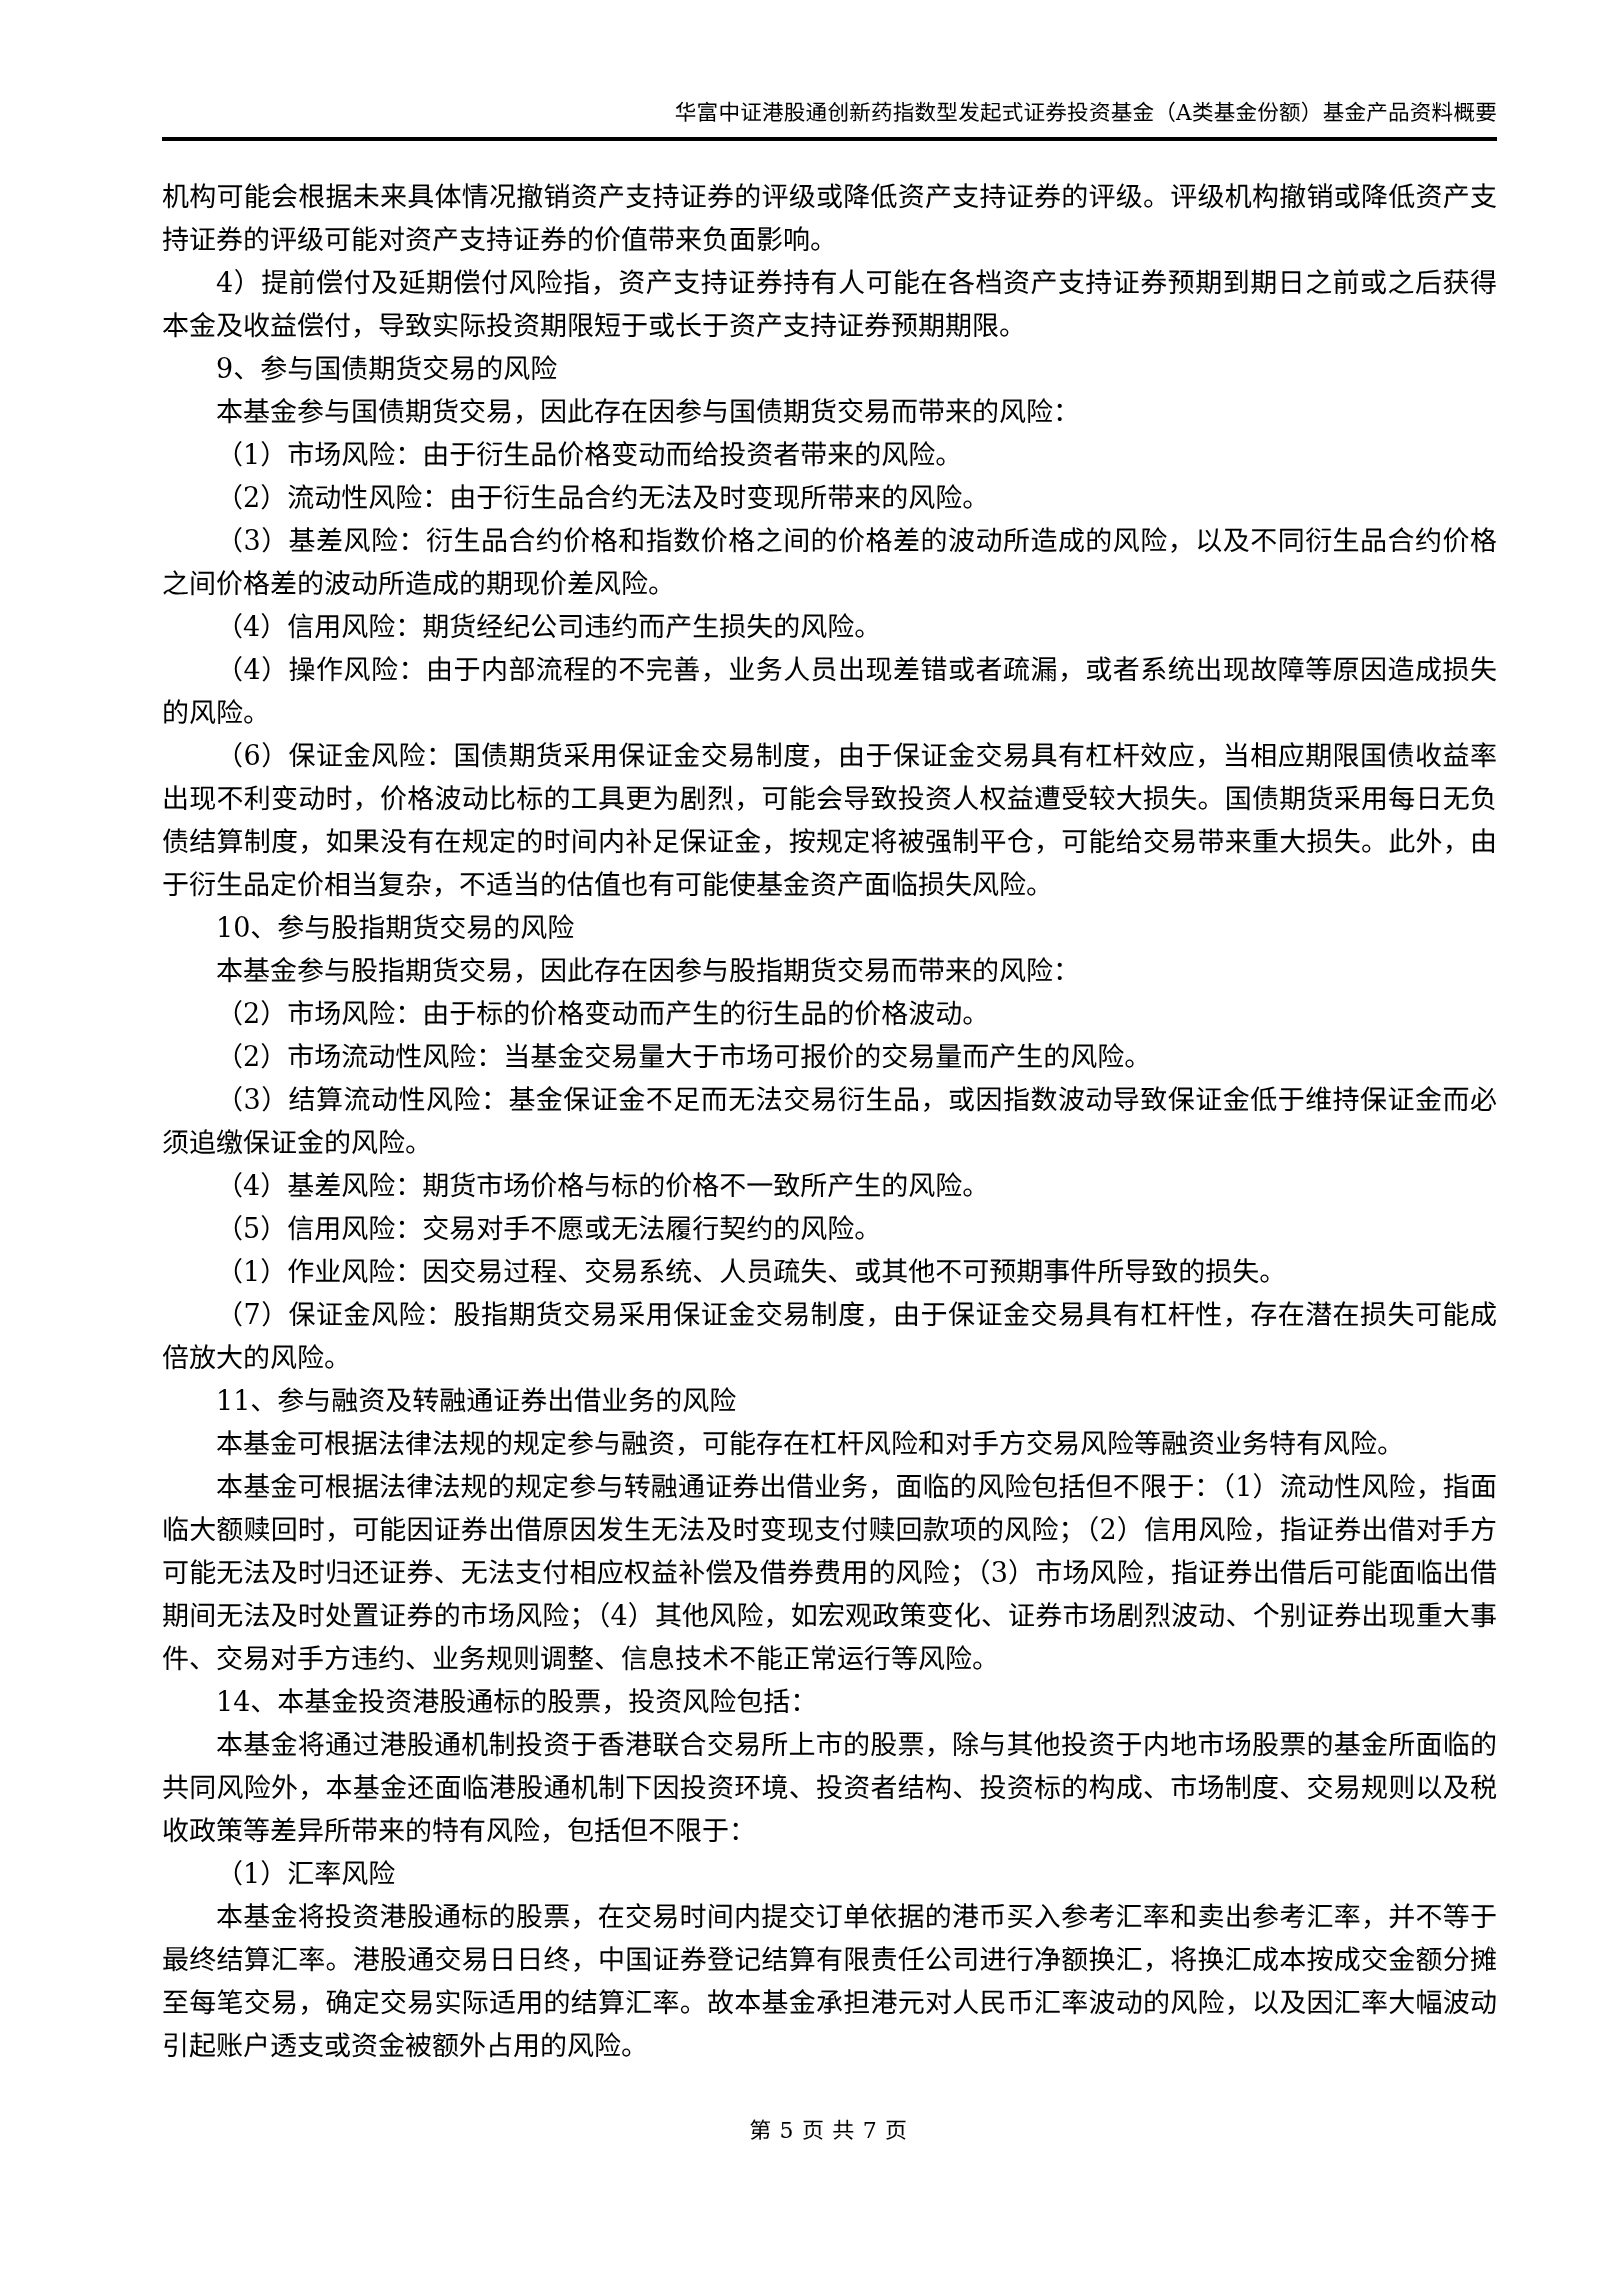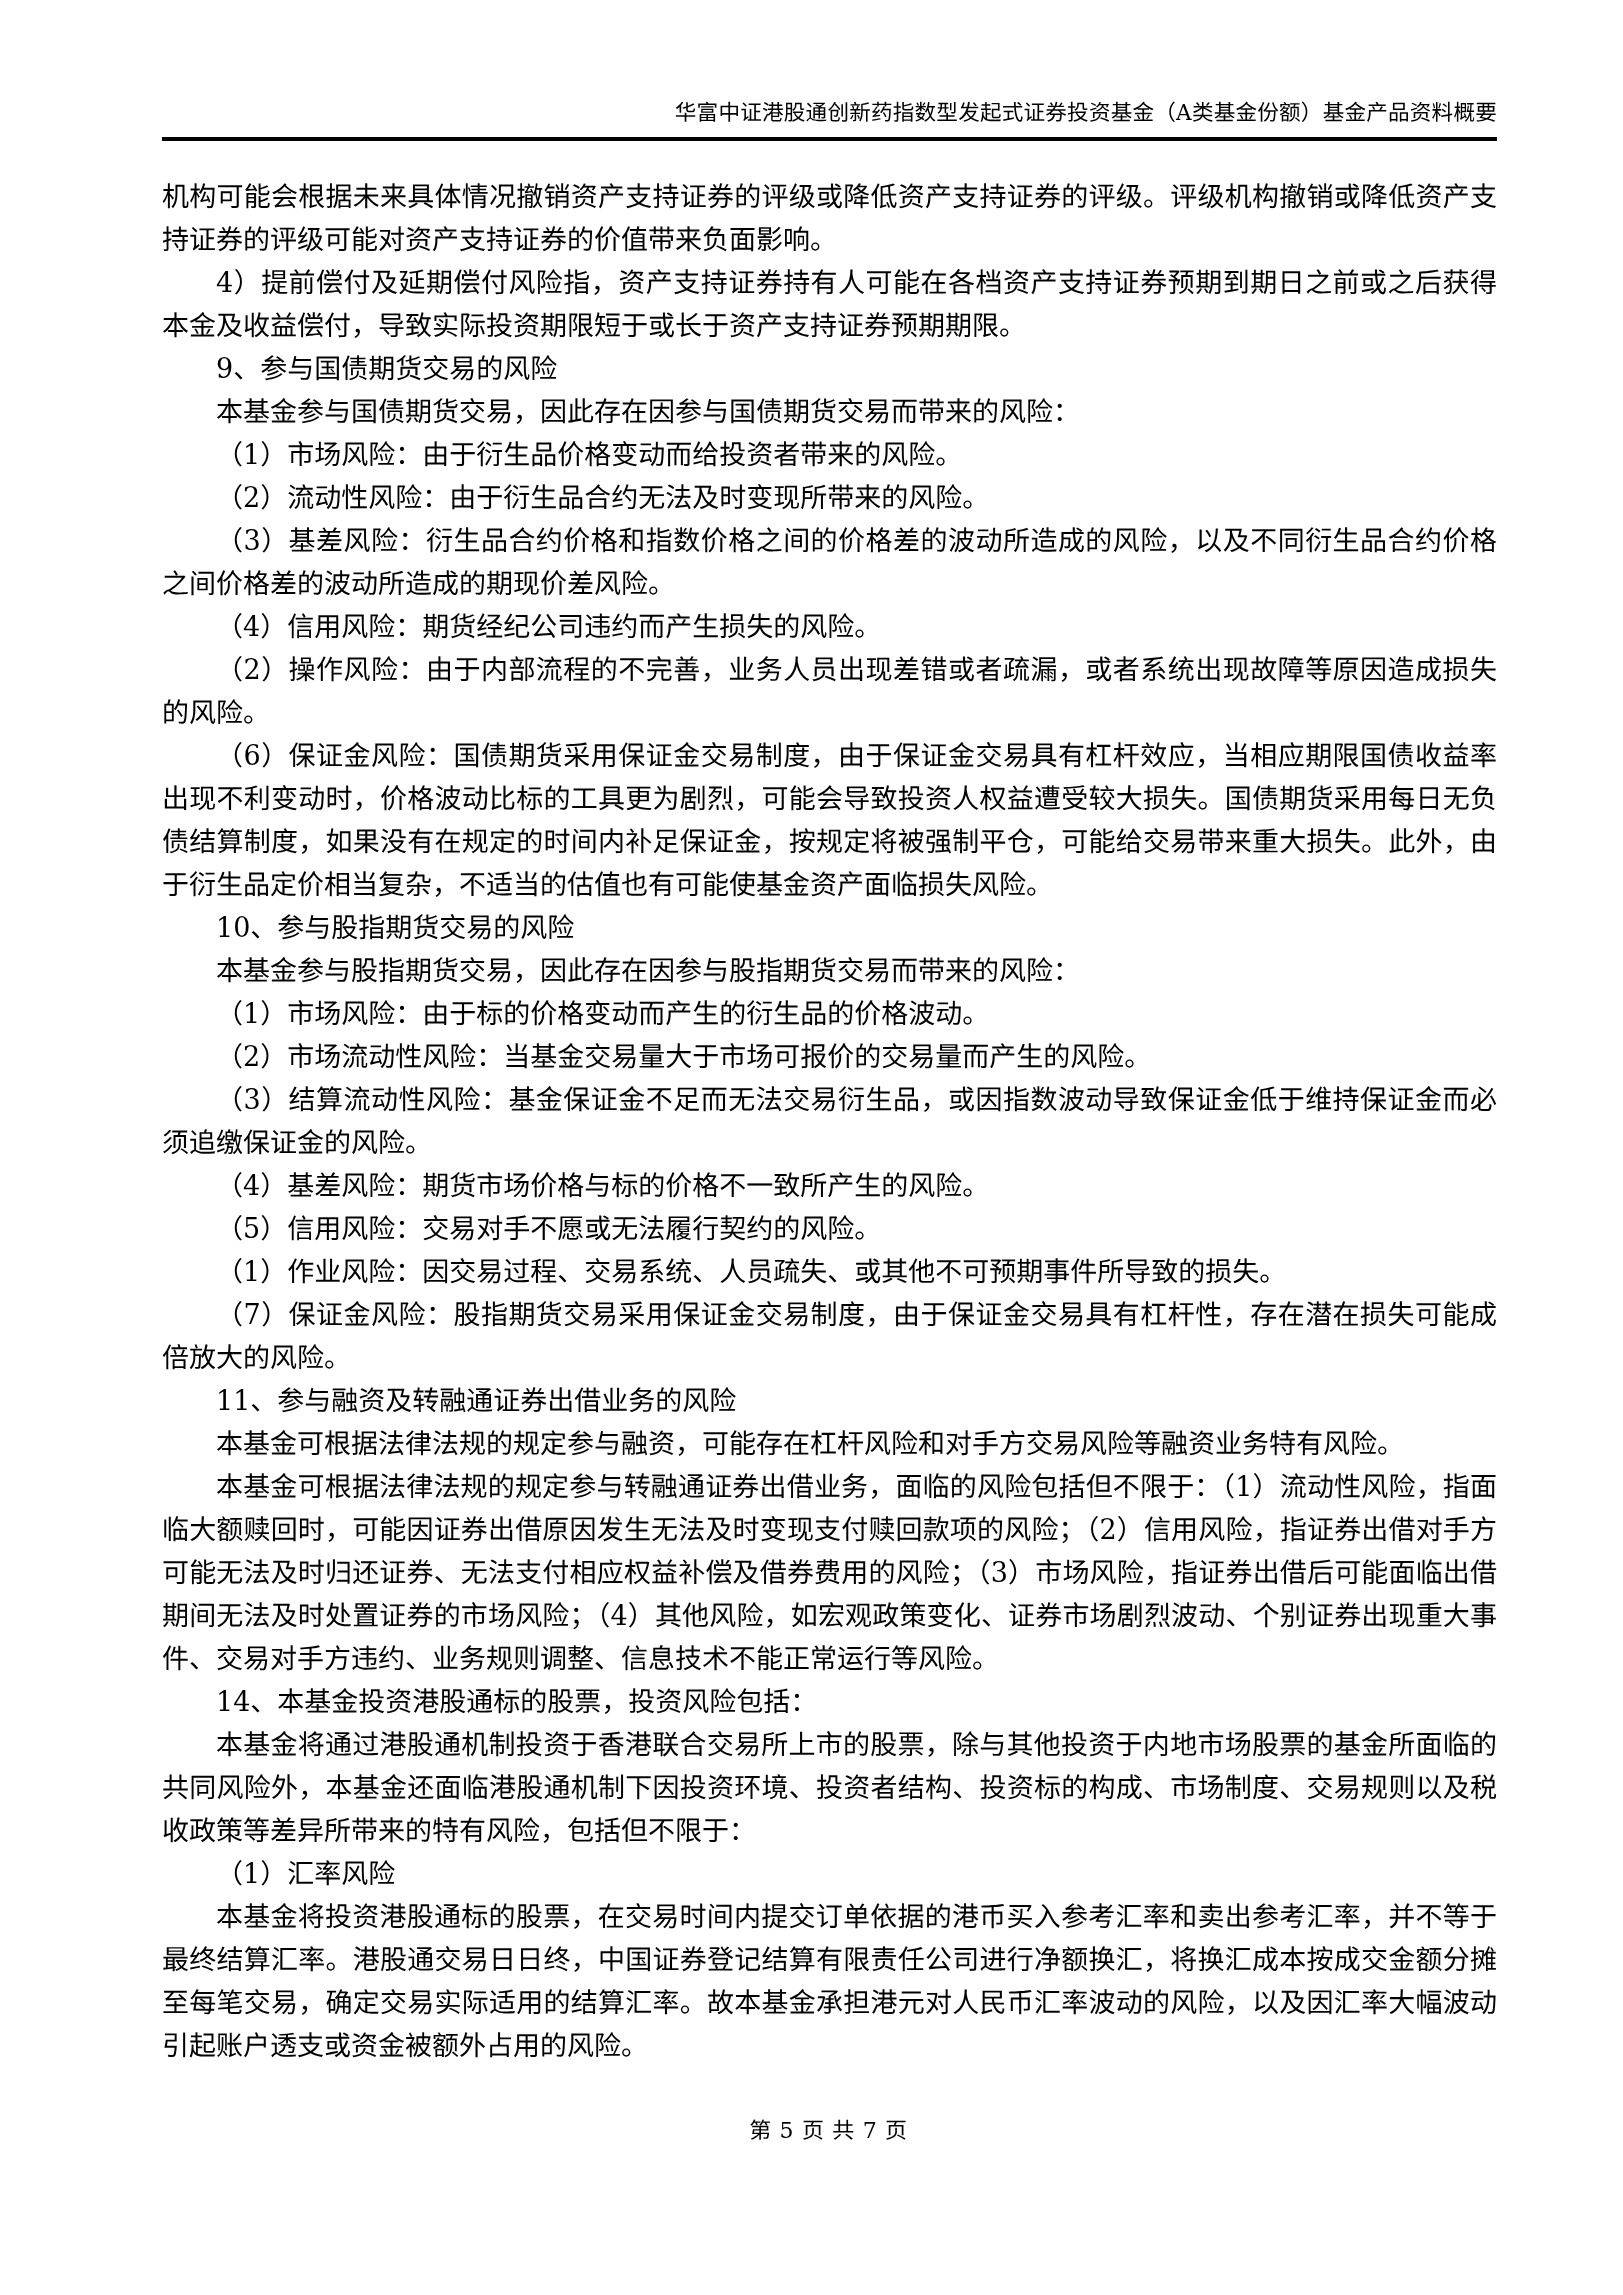--- a/index.html
+++ b/index.html
@@ -103,25 +103,25 @@
 
   <div class="body-col" id="body-col">
       <p class="para noindent">机构可能会根据未来具体情况撤销资产支持证券的评级或降低资产支持证券的评级。评级机构撤销或降低资产支持证券的评级可能对资产支持证券的价值带来负面影响。</p>
       <p class="para indent">4）提前偿付及延期偿付风险指，资产支持证券持有人可能在各档资产支持证券预期到期日之前或之后获得本金及收益偿付，导致实际投资期限短于或长于资产支持证券预期期限。</p>
       <p class="para indent">9、参与国债期货交易的风险</p>
       <p class="para indent">本基金参与国债期货交易，因此存在因参与国债期货交易而带来的风险：</p>
       <p class="para indent">（1）市场风险：由于衍生品价格变动而给投资者带来的风险。</p>
       <p class="para indent">（2）流动性风险：由于衍生品合约无法及时变现所带来的风险。</p>
       <p class="para indent">（3）基差风险：衍生品合约价格和指数价格之间的价格差的波动所造成的风险，以及不同衍生品合约价格之间价格差的波动所造成的期现价差风险。</p>
       <p class="para indent">（4）信用风险：期货经纪公司违约而产生损失的风险。</p>
-      <p class="para indent">（2）操作风险：由于内部流程的不完善，业务人员出现差错或者疏漏，或者系统出现故障等原因造成损失的风险。</p>
+      <p class="para indent">（4）操作风险：由于内部流程的不完善，业务人员出现差错或者疏漏，或者系统出现故障等原因造成损失的风险。</p>
       <p class="para indent">（6）保证金风险：国债期货采用保证金交易制度，由于保证金交易具有杠杆效应，当相应期限国债收益率出现不利变动时，价格波动比标的工具更为剧烈，可能会导致投资人权益遭受较大损失。国债期货采用每日无负债结算制度，如果没有在规定的时间内补足保证金，按规定将被强制平仓，可能给交易带来重大损失。此外，由于衍生品定价相当复杂，不适当的估值也有可能使基金资产面临损失风险。</p>
       <p class="para indent">10、参与股指期货交易的风险</p>
       <p class="para indent">本基金参与股指期货交易，因此存在因参与股指期货交易而带来的风险：</p>
-      <p class="para indent">（1）市场风险：由于标的价格变动而产生的衍生品的价格波动。</p>
+      <p class="para indent">（2）市场风险：由于标的价格变动而产生的衍生品的价格波动。</p>
       <p class="para indent">（2）市场流动性风险：当基金交易量大于市场可报价的交易量而产生的风险。</p>
       <p class="para indent">（3）结算流动性风险：基金保证金不足而无法交易衍生品，或因指数波动导致保证金低于维持保证金而必须追缴保证金的风险。</p>
       <p class="para indent">（4）基差风险：期货市场价格与标的价格不一致所产生的风险。</p>
       <p class="para indent">（5）信用风险：交易对手不愿或无法履行契约的风险。</p>
       <p class="para indent">（1）作业风险：因交易过程、交易系统、人员疏失、或其他不可预期事件所导致的损失。</p>
       <p class="para indent">（7）保证金风险：股指期货交易采用保证金交易制度，由于保证金交易具有杠杆性，存在潜在损失可能成倍放大的风险。</p>
       <p class="para indent">11、参与融资及转融通证券出借业务的风险</p>
       <p class="para indent">本基金可根据法律法规的规定参与融资，可能存在杠杆风险和对手方交易风险等融资业务特有风险。</p>
       <p class="para indent">本基金可根据法律法规的规定参与转融通证券出借业务，面临的风险包括但不限于：（1）流动性风险，指面临大额赎回时，可能因证券出借原因发生无法及时变现支付赎回款项的风险；（2）信用风险，指证券出借对手方可能无法及时归还证券、无法支付相应权益补偿及借券费用的风险；（3）市场风险，指证券出借后可能面临出借期间无法及时处置证券的市场风险；（4）其他风险，如宏观政策变化、证券市场剧烈波动、个别证券出现重大事件、交易对手方违约、业务规则调整、信息技术不能正常运行等风险。</p>
       <p class="para indent">14、本基金投资港股通标的股票，投资风险包括：</p>

